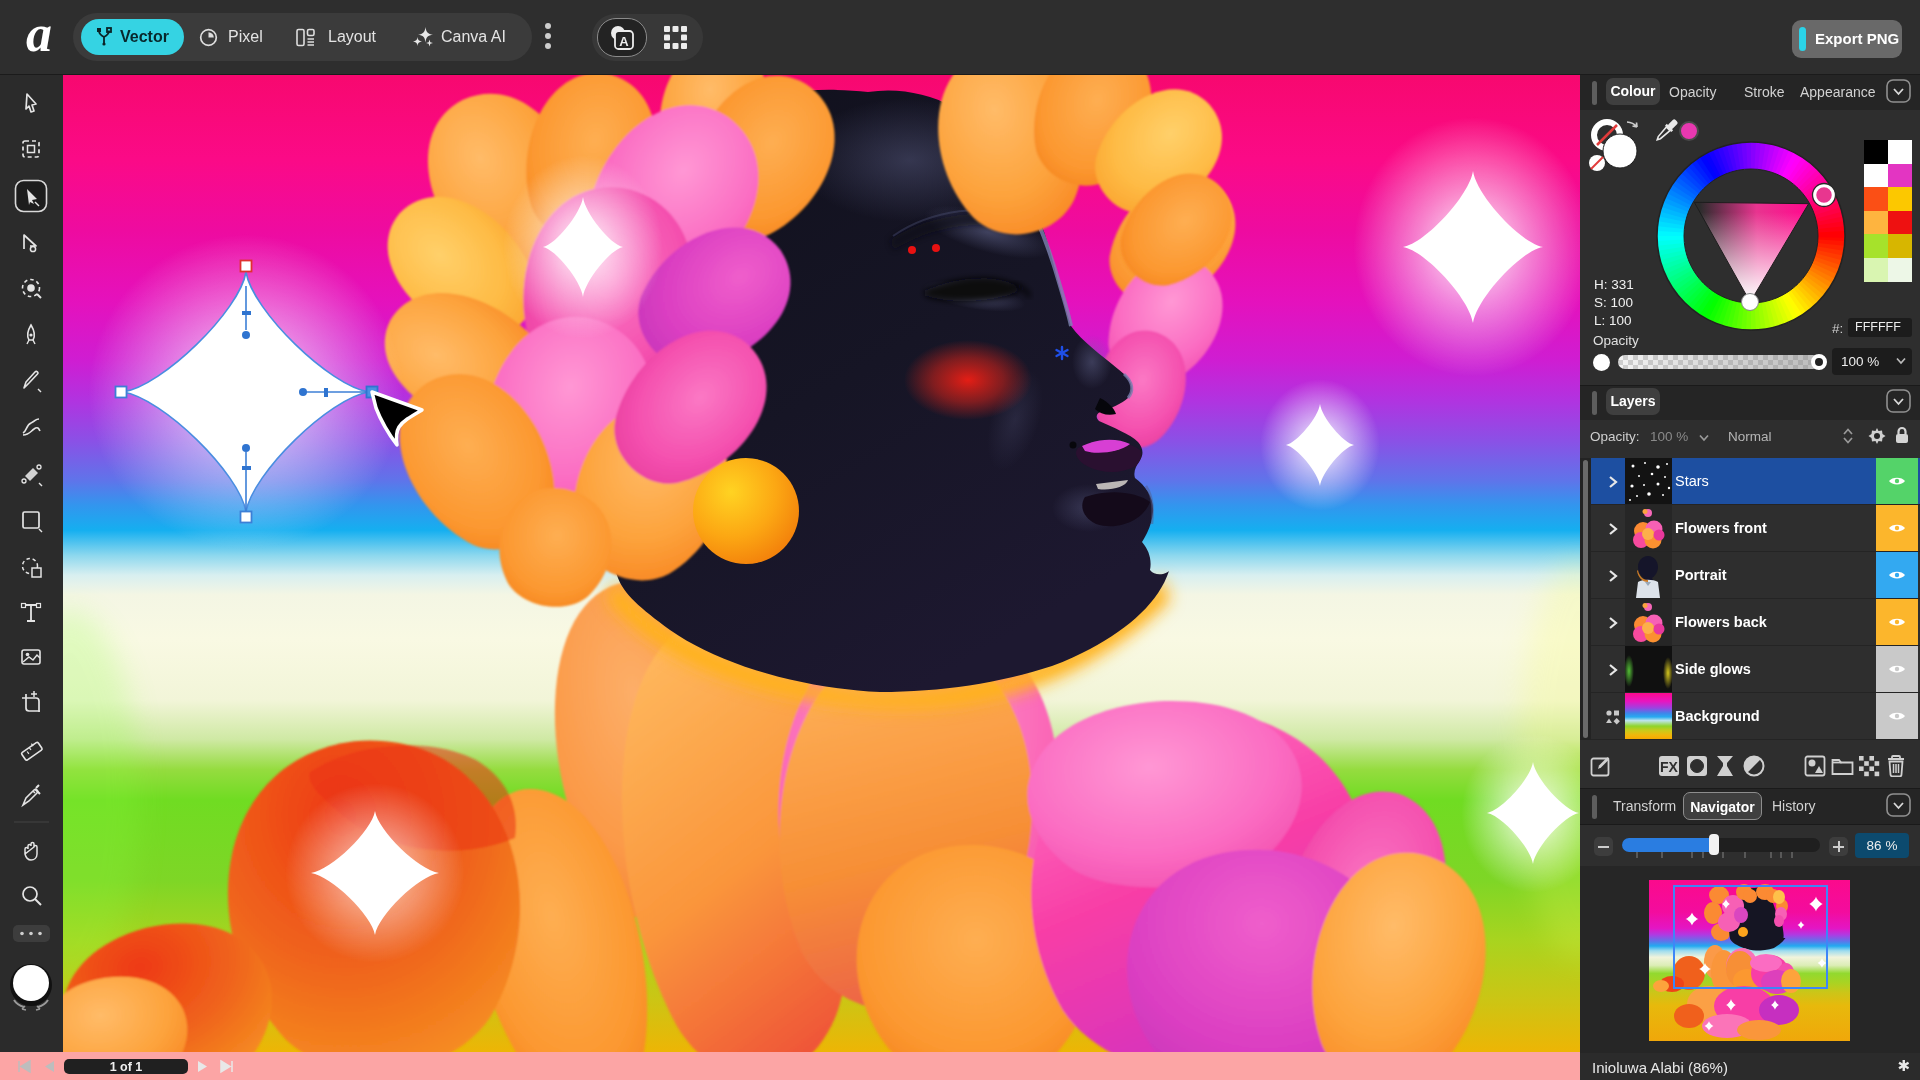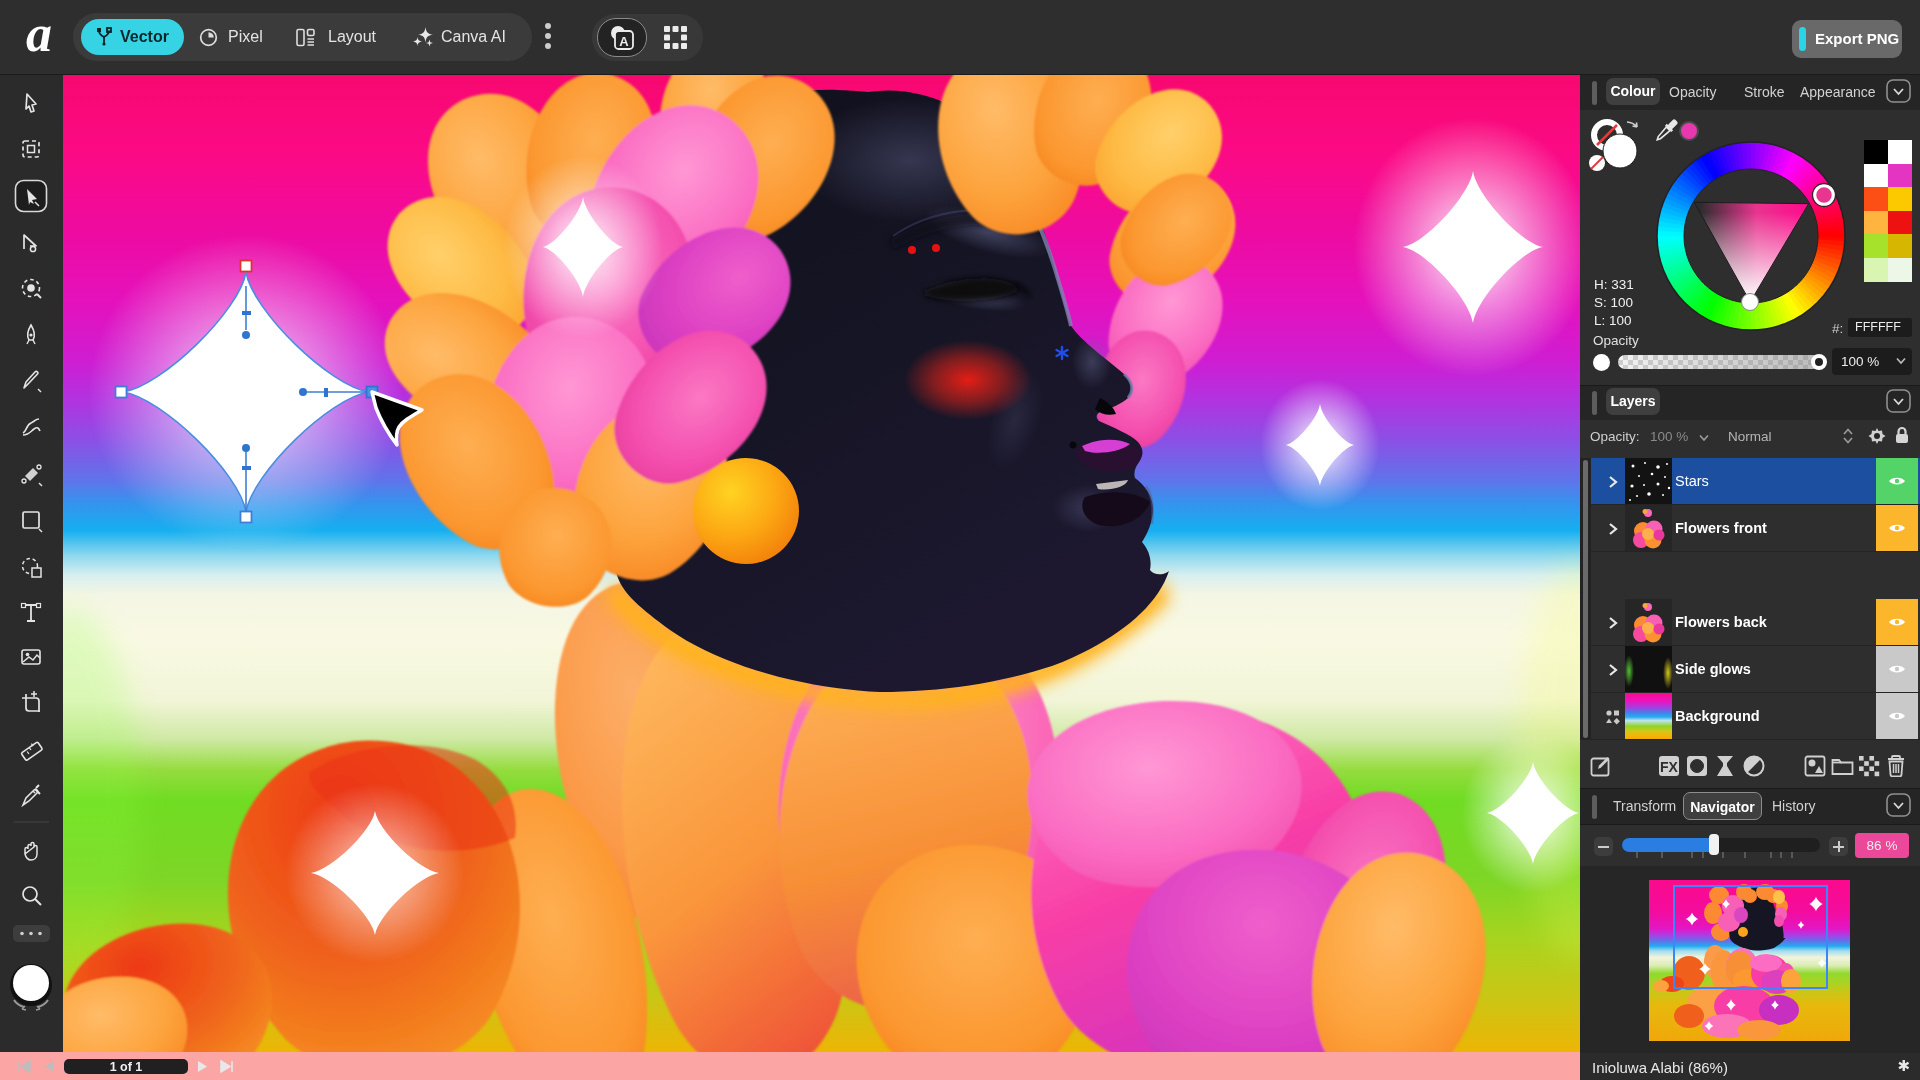--- a/index.html
+++ b/index.html
@@ -722,20 +722,42 @@
         </div>
 <span style="position:absolute;left:84px;top:15px;font-size:14.5px;font-weight:bold;color:#fff">Flowers front</span>
 <div style="position:absolute;left:285px;top:0;width:42px;height:46px;background:#fcb62c">
           <svg width="18" height="12" viewBox="0 0 18 12" style="position:absolute;left:12px;top:17px">
             <path d="M1,6 C4,1.5 14,1.5 17,6 C14,10.5 4,10.5 1,6 Z" fill="#fff"></path>
             <circle cx="9" cy="6" r="2.2" fill="#fcb62c"></circle>
           </svg>
         </div>
 <div style="position:absolute;left:0;top:46px;width:329px;height:1px;background:#242424"></div>
 </div>
+      <div style="position:absolute;left:11px;top:477px;width:329px;height:47px;background:#2e2e2e">
+<svg width="10" height="14" viewBox="0 0 10 14" style="position:absolute;left:17px;top:17px">
+          <path d="M2,2 L8,7 L2,12" fill="none" stroke="#e8e8e8" stroke-width="2.2"></path>
+        </svg>
+<div style="position:absolute;left:34px;top:0;width:47px;height:46px;background:#222;overflow:hidden">
+          <svg width="47" height="46" viewBox="0 0 47 46" style="position:absolute;left:0;top:0">
+            <rect width="47" height="46" fill="#262626"></rect>
+            <path d="M23,4 C29,4 33,9 33,15 C33,20 30,24 27,26 L29,30 L17,30 L19,26 C16,24 13,20 13,15 C13,9 17,4 23,4 Z" fill="#15152a"></path>
+            <path d="M13,30 C18,27 28,27 33,30 L35,46 L11,46 Z" fill="#dde3ea"></path>
+            <path d="M20,30 l3,4 3,-4 Z" fill="#9aa8b8"></path>
+            <path d="M13,18 C14,24 18,28 23,28 L23,30 C17,30 13,25 12,19 Z" fill="#c97a28"></path>
+          </svg>
+        </div>
+<span style="position:absolute;left:84px;top:15px;font-size:14.5px;font-weight:bold;color:#fff">Portrait</span>
+<div style="position:absolute;left:285px;top:0;width:42px;height:46px;background:#33a9f1">
+          <svg width="18" height="12" viewBox="0 0 18 12" style="position:absolute;left:12px;top:17px">
+            <path d="M1,6 C4,1.5 14,1.5 17,6 C14,10.5 4,10.5 1,6 Z" fill="#fff"></path>
+            <circle cx="9" cy="6" r="2.2" fill="#33a9f1"></circle>
+          </svg>
+        </div>
+<div style="position:absolute;left:0;top:46px;width:329px;height:1px;background:#242424"></div>
+</div>
       <div style="position:absolute;left:11px;top:524px;width:329px;height:47px;background:#2e2e2e">
 <svg width="10" height="14" viewBox="0 0 10 14" style="position:absolute;left:17px;top:17px">
           <path d="M2,2 L8,7 L2,12" fill="none" stroke="#e8e8e8" stroke-width="2.2"></path>
         </svg>
 <div style="position:absolute;left:34px;top:0;width:47px;height:46px;background:#222;overflow:hidden">
           <svg width="47" height="46" viewBox="0 0 47 46" style="position:absolute;left:0;top:0">
             <rect width="47" height="46" fill="#262626"></rect>
             <circle cx="23" cy="8" r="4" fill="#f768b8"></circle>
             <circle cx="20" cy="6.5" r="2.5" fill="#fca23f"></circle>
             <circle cx="18" cy="26" r="9" fill="#fb8a33"></circle>
@@ -874,21 +896,21 @@
       <div style="position:absolute;left:122px;top:777px;width:2px;height:6px;background:#585858"></div>
       <div style="position:absolute;left:142px;top:777px;width:2px;height:6px;background:#585858"></div>
       <div style="position:absolute;left:164px;top:777px;width:2px;height:6px;background:#585858"></div>
       <div style="position:absolute;left:190px;top:777px;width:2px;height:6px;background:#585858"></div>
       <div style="position:absolute;left:200px;top:777px;width:2px;height:6px;background:#585858"></div>
       <div style="position:absolute;left:211px;top:777px;width:2px;height:6px;background:#585858"></div>
 <div style="position:absolute;left:249px;top:762px;width:19px;height:19px;background:#3d3d3d;border-radius:5px">
         <div style="position:absolute;left:4px;top:8.5px;width:11px;height:2px;background:#ccc"></div>
         <div style="position:absolute;left:8.5px;top:4px;width:2px;height:11px;background:#ccc"></div>
       </div>
-<div style="position:absolute;left:275px;top:758px;width:54px;height:25px;background:#ec4899;border-radius:4px;color:#ededed;font-size:13.5px;line-height:25px;text-align:center">86 %</div>
+<div style="position:absolute;left:275px;top:758px;width:54px;height:25px;background:#0c4a6e;border-radius:4px;color:#ededed;font-size:13.5px;line-height:25px;text-align:center">86 %</div>
 
 <div style="position:absolute;left:0;top:791px;width:340px;height:187px;background:#262626"></div>
 <svg style="position:absolute;left:69px;top:805px" width="201" height="161" viewBox="0 0 201 161">
 <defs>
  <linearGradient id="mbg" x1="0" y1="0" x2="0" y2="1">
   <stop offset="0%" stop-color="#fb0a8c"></stop>
             <stop offset="20%" stop-color="#f30c9e"></stop>
             <stop offset="30%" stop-color="#e316c4"></stop>
   <stop offset="34%" stop-color="#b03ae2"></stop>
             <stop offset="38%" stop-color="#5f74ea"></stop>

